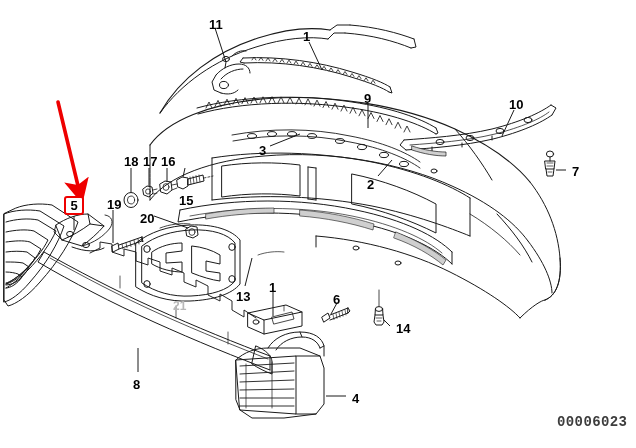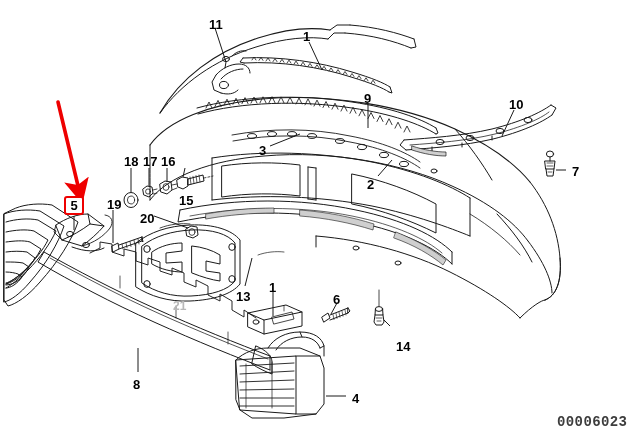--- a/index.html
+++ b/index.html
@@ -407,21 +407,21 @@
   <div class="lbl" style="left:572px;top:165px;">7</div>
   <div class="lbl" style="left:124px;top:155px;">18</div>
   <div class="lbl" style="left:143px;top:155px;">17</div>
   <div class="lbl" style="left:161px;top:155px;">16</div>
   <div class="lbl" style="left:179px;top:155px;margin-top:39px;">15</div>
   <div class="lbl" style="left:107px;top:198px;">19</div>
   <div class="lbl" style="left:140px;top:212px;">20</div>
   <div class="lbl" style="left:236px;top:290px;">13</div>
   <div class="lbl" style="left:269px;top:281px;">1</div>
   <div class="lbl" style="left:333px;top:293px;">6</div>
-  <div class="lbl" style="left:396px;top:322px;margin-top:18px;">14</div>
+  <div class="lbl" style="left:396px;top:322px;">14</div>
   <div class="lbl" style="left:133px;top:378px;">8</div>
   <div class="lbl" style="left:352px;top:392px;">4</div>
 
   <div class="lbl-wm" style="left: 173px; top: 300px; color: rgb(184, 184, 184);">21</div>
 
   <div class="hl-box" style="left: 64px; top: 196px; width: 20px; height: 19px; border-color: rgb(238, 0, 0);">5</div>
 
   <div class="lbl-code" style="left:557px;top:414px;">00006023</div>
 
 </div>

